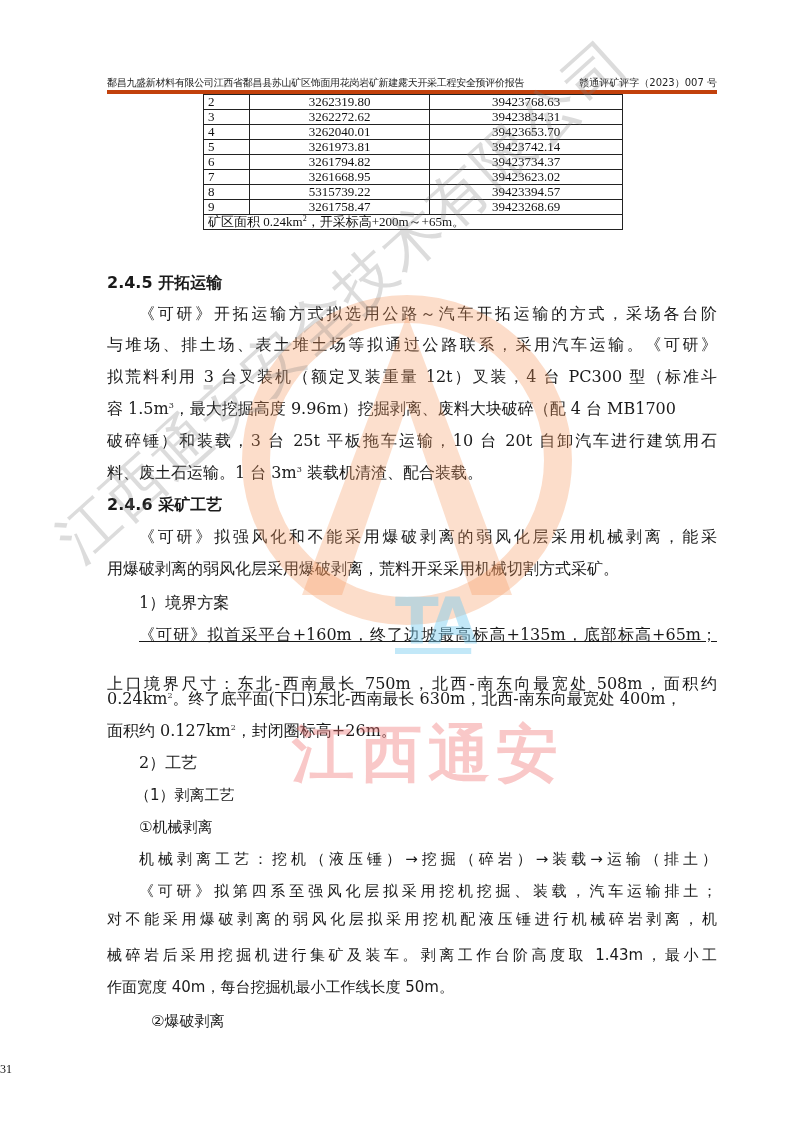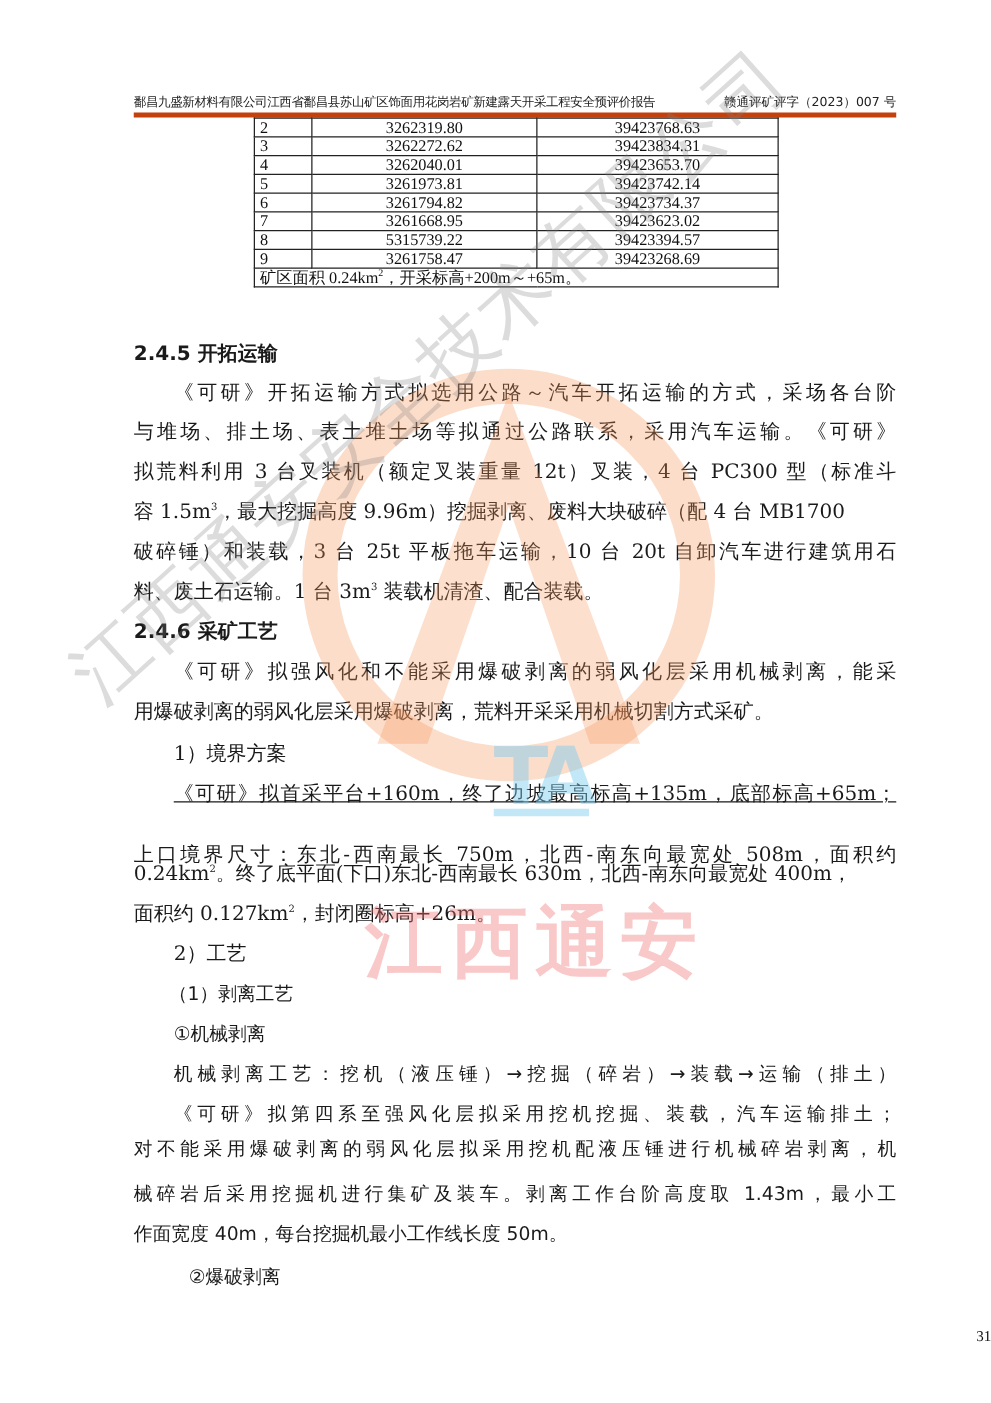--- a/index.html
+++ b/index.html
@@ -36,21 +36,21 @@
       position: absolute; left: 107px; width: 610px;
       font-family: "DejaVu Serif", "Liberation Serif", serif;
       font-size: 16px; color: #1a1a1a;
     }
     .line { position: absolute; left: 0; white-space: nowrap; height: 22px; line-height: 22px; }
     .heading { font-family: "DejaVu Sans", "Liberation Sans", sans-serif; font-size: 16px; font-weight: bold; }
     .justify { width: 610px; text-align: justify; text-align-last: justify; }
     .mono { font-family: "DejaVu Sans", "Liberation Sans", sans-serif; font-size: 15px; }
 
     .page-number {
-      position: absolute; left: 0; width: 793px; top: 1062px; text-align: right;
+      position: absolute; left: 0; width: 793px; top: 1062px; text-align: left;
       font-family: "Liberation Serif", "DejaVu Serif", serif; font-size: 12px;
     }
 
     
     .wm { position: absolute; pointer-events: none; }
     .wm-ring {
       left: 242px; top: 295px; width: 330px; height: 330px; border-radius: 50%;
       border: 28px solid rgba(245, 150, 90, 0.32); box-sizing: border-box;
     }
     .wm-a { left: 242px; top: 295px; width: 330px; height: 330px; }

